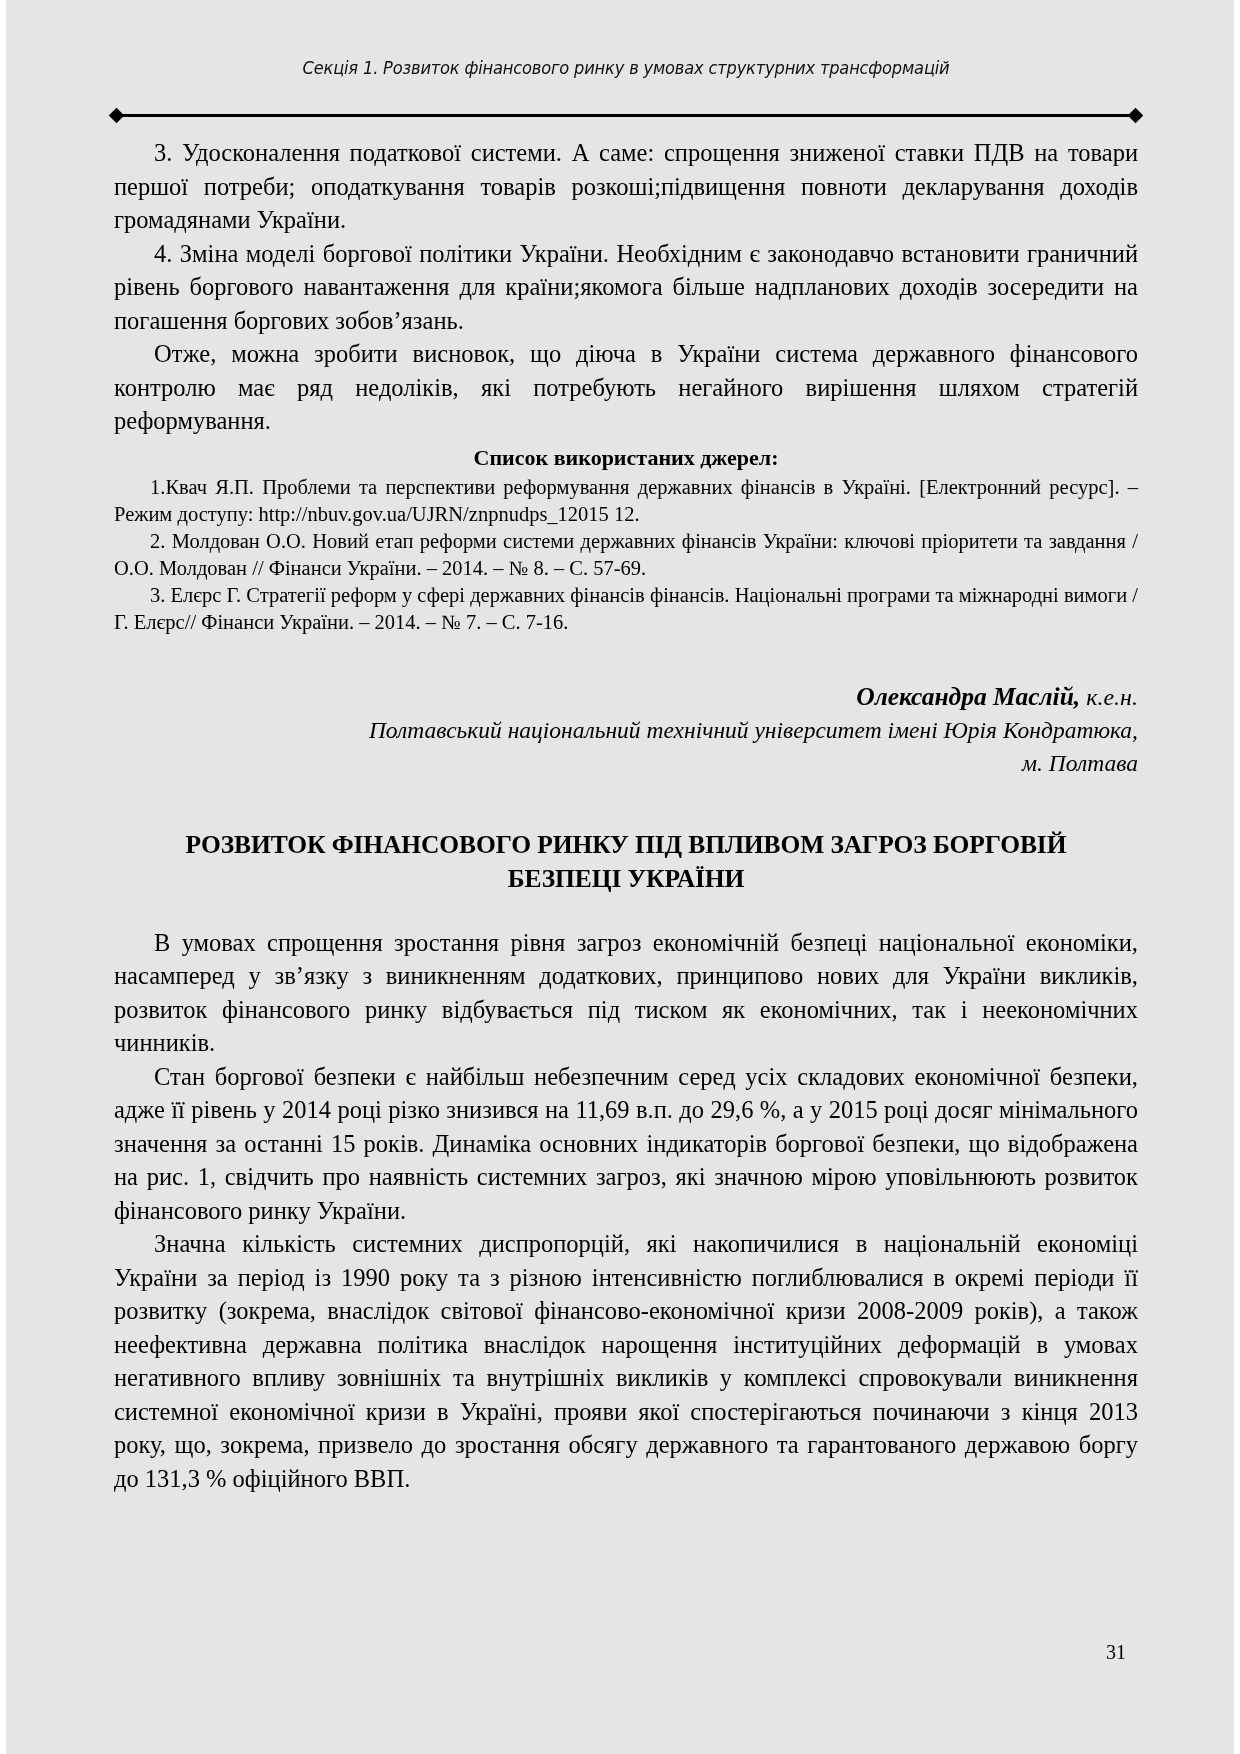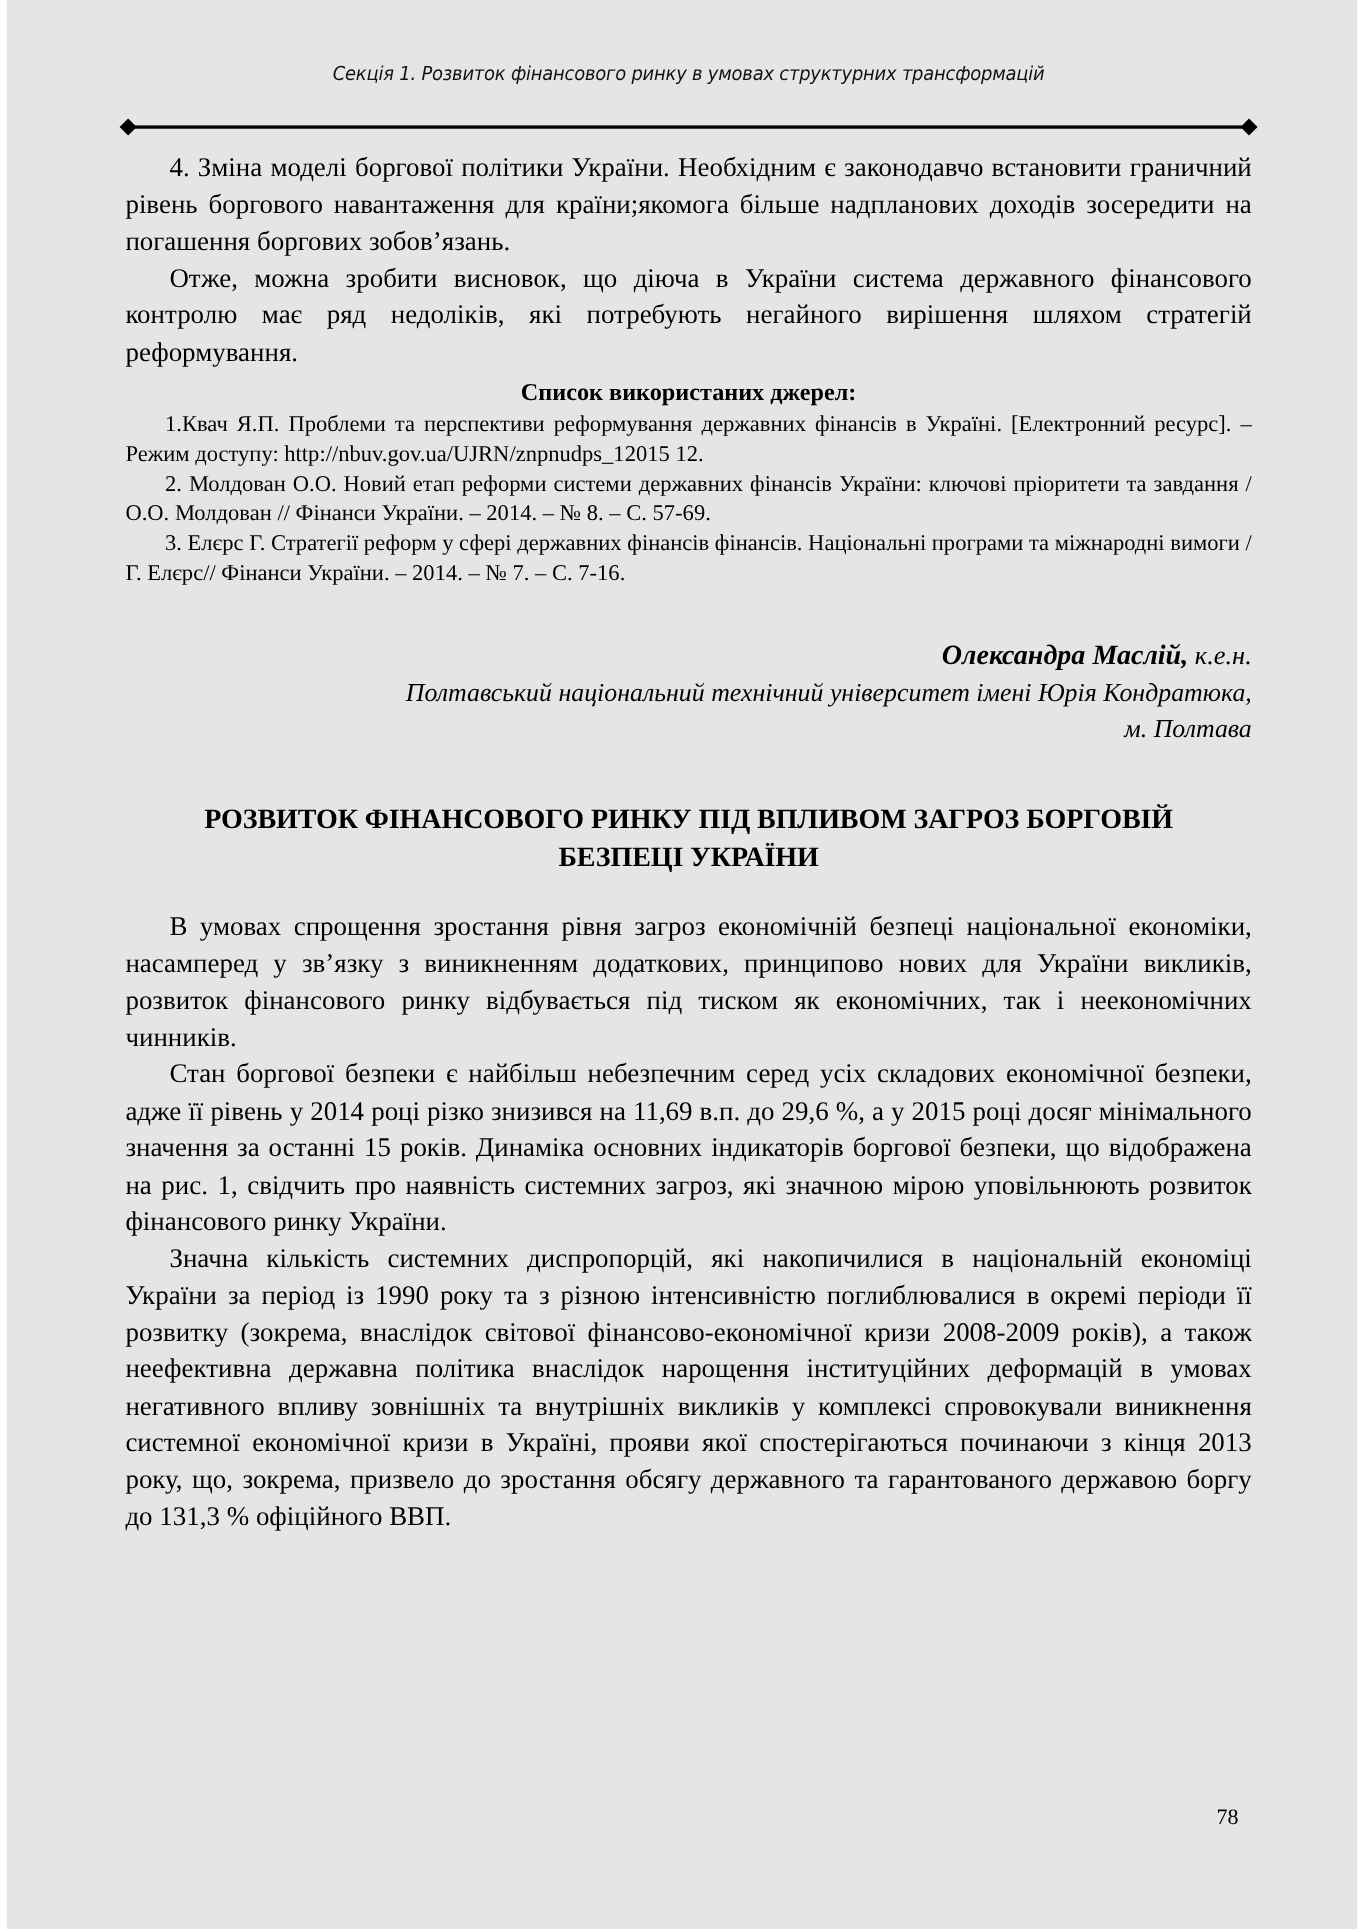--- a/index.html
+++ b/index.html
@@ -146,20 +146,21 @@
   <div class="running-head">Секція 1. Розвиток фінансового ринку в умовах структурних трансформацій</div>
 
   <div class="rule-wrap">
     <span class="rule-dia left"></span>
     <span class="rule-line"></span>
     <span class="rule-dia right"></span>
   </div>
 
   <div class="content">
 
+    <p class="body">3. Удосконалення податкової системи. А саме: спрощення зниженої ставки ПДВ на товари першої потреби; оподаткування товарів розкоші;підвищення повноти декларування доходів громадянами України.</p>
     <p class="body">4. Зміна моделі боргової політики України. Необхідним є законодавчо встановити граничний рівень боргового навантаження для країни;якомога більше надпланових доходів зосередити на погашення боргових зобов’язань.</p>
     <p class="body">Отже, можна зробити висновок, що діюча в України система державного фінансового контролю має ряд недоліків, які потребують негайного вирішення шляхом стратегій реформування.</p>
 
     <div class="refs-title">Список використаних джерел:</div>
 
     <p class="ref">1.Квач Я.П. Проблеми та перспективи реформування державних фінансів в Україні. [Електронний ресурс]. – Режим доступу: http://nbuv.gov.ua/UJRN/znpnudps_12015 12.</p>
     <p class="ref">2. Молдован О.О. Новий етап реформи системи державних фінансів України: ключові пріоритети та завдання / О.О. Молдован // Фінанси України. – 2014. – № 8. – С. 57-69.</p>
     <p class="ref">3. Елєрс Г. Стратегії реформ у сфері державних фінансів фінансів. Національні програми та міжнародні вимоги / Г. Елєрс// Фінанси України. – 2014. – № 7. – С. 7-16.</p>
 
     <div class="byline">
@@ -177,15 +178,15 @@
     </h1>
 
     <div class="abstract-gap"></div>
 
     <p class="body">В умовах спрощення зростання рівня загроз економічній безпеці національної економіки, насамперед у зв’язку з виникненням додаткових, принципово нових для України викликів, розвиток фінансового ринку відбувається під тиском як економічних, так і неекономічних чинників.</p>
     <p class="body">Стан боргової безпеки є найбільш небезпечним серед усіх складових економічної безпеки, адже її рівень у 2014 році різко знизився на 11,69 в.п. до 29,6 %, а у 2015 році досяг мінімального значення за останні 15 років. Динаміка основних індикаторів боргової безпеки, що відображена на рис. 1, свідчить про наявність системних загроз, які значною мірою уповільнюють розвиток фінансового ринку України.</p>
     <p class="body">Значна кількість системних диспропорцій, які накопичилися в національній економіці України за період із 1990 року та з різною інтенсивністю поглиблювалися в окремі періоди її розвитку (зокрема, внаслідок світової фінансово-економічної кризи 2008-2009 років), а також неефективна державна політика внаслідок нарощення інституційних деформацій в умовах негативного впливу зовнішніх та внутрішніх викликів у комплексі спровокували виникнення системної економічної кризи в Україні, прояви якої спостерігаються починаючи з кінця 2013 року, що, зокрема, призвело до зростання обсягу державного та гарантованого державою боргу до 131,3 % офіційного ВВП.</p>
 
   </div>
 
-  <div class="page-number">78</div>
+  <div class="page-number">31</div>
 
 </div>
 
 </body></html>

